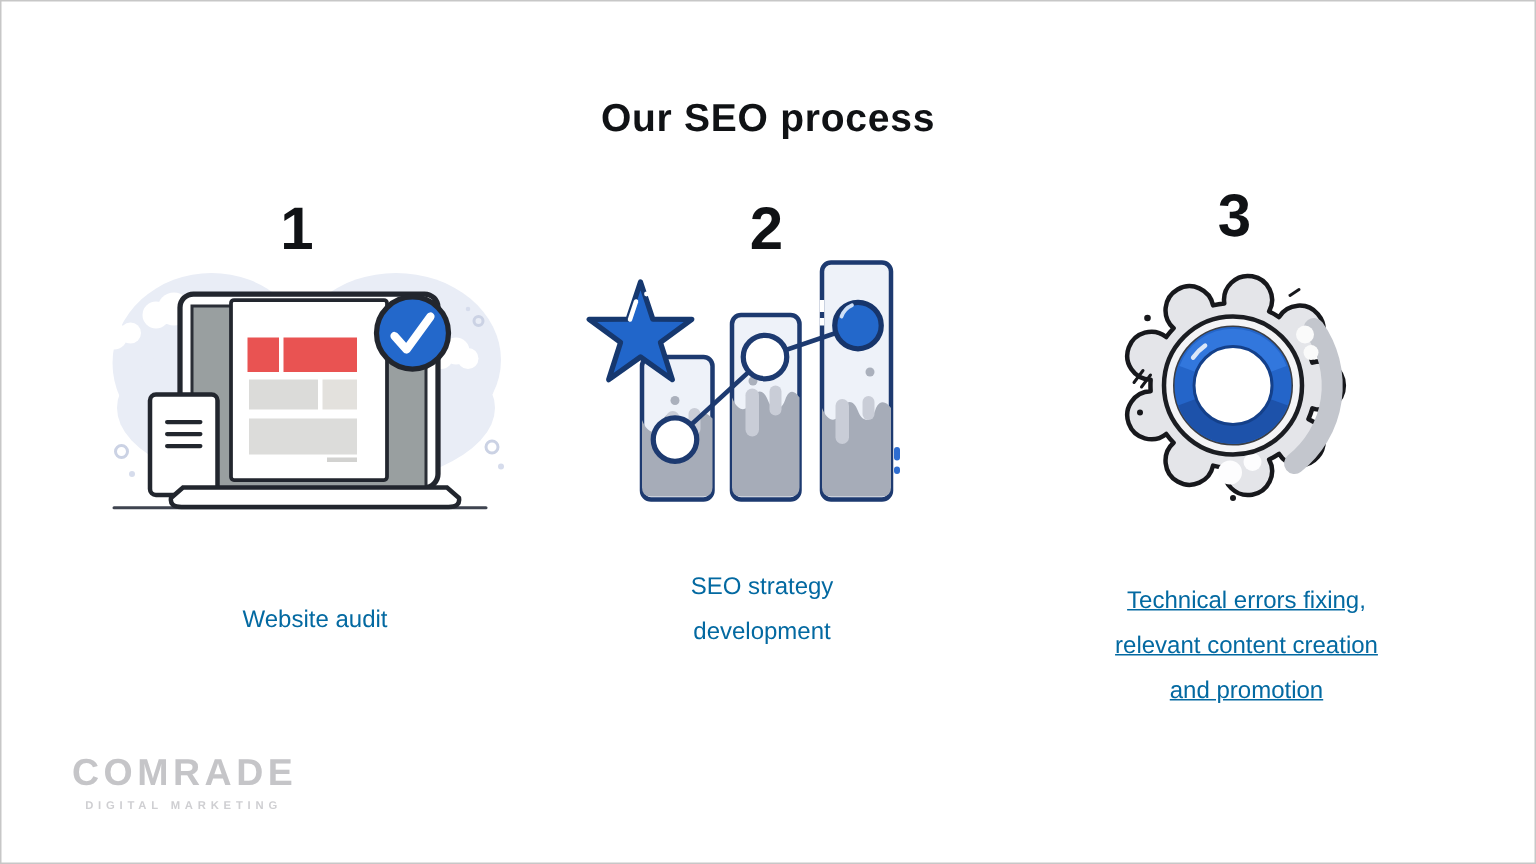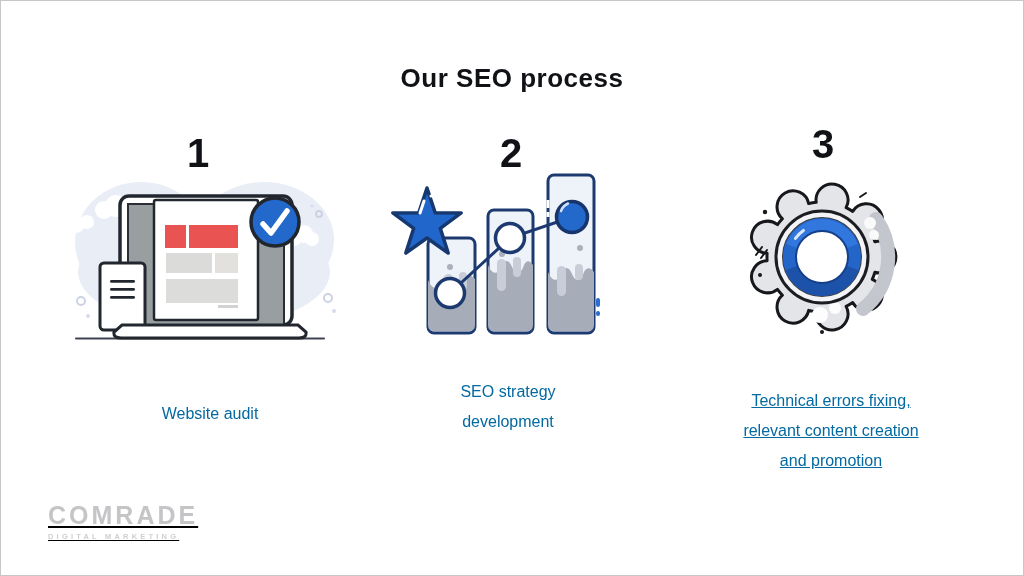--- a/index.html
+++ b/index.html
@@ -26,21 +26,21 @@
   #illus2 { left:386px; top:170px; }
   #illus3 { left:732px; top:165px; }
   .caption {
     position:absolute; transform:translateX(-50%);
     font-size:16px; font-weight:500; color:#0369a1; line-height:30px;
     text-align:center; white-space:pre-line;
   }
   #cap1 { left:210px; top:399px; }
   #cap2 { left:508px; top:377px; }
   #cap3 { left:831px; top:386px;text-decoration:underline; }
-  .logo { position:absolute; left:48px; top:503px; width:140px; text-align:left;text-decoration:underline; }
+  .logo { position:absolute; left:48px; top:503px; width:140px; text-align:right; }
   .logo-text {
     font-size:25px; font-weight:700; letter-spacing:3px; color:#c5c5c8;
     line-height:1; white-space:nowrap;
   }
   .logo-sub {
     margin-top:4px; font-size:7.5px; font-weight:700; letter-spacing:3.2px;
     color:#cfcfd2; white-space:nowrap;
   }
 </style>
 </head>

